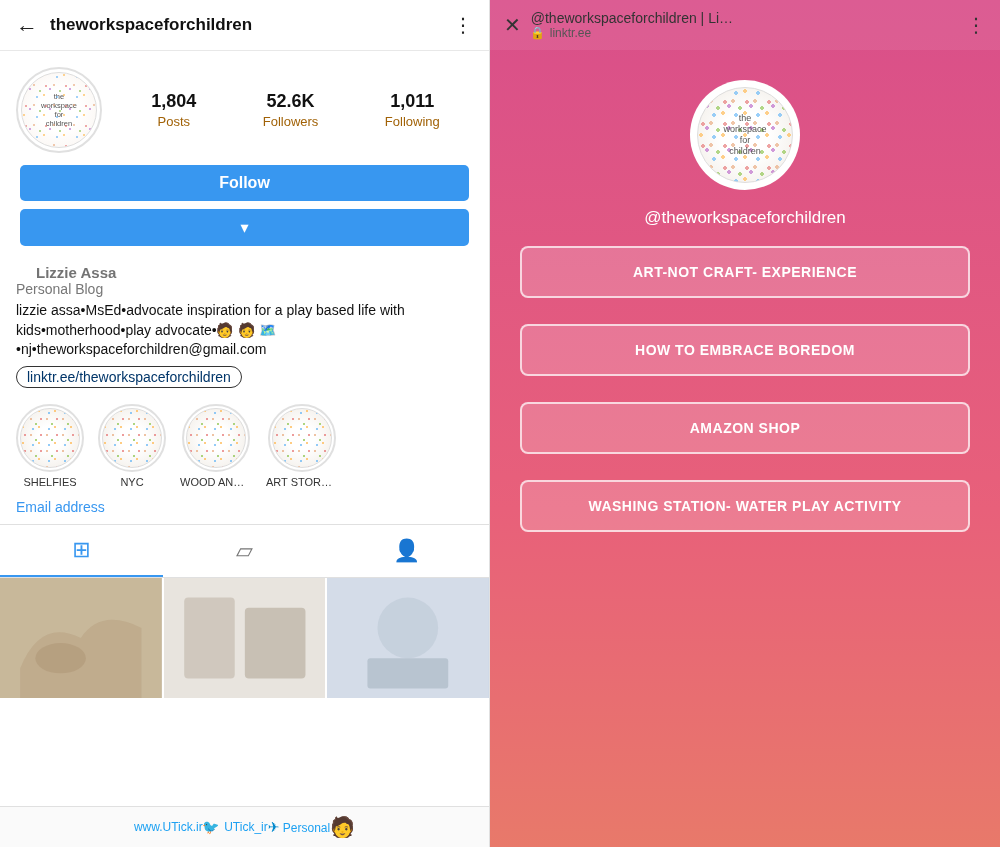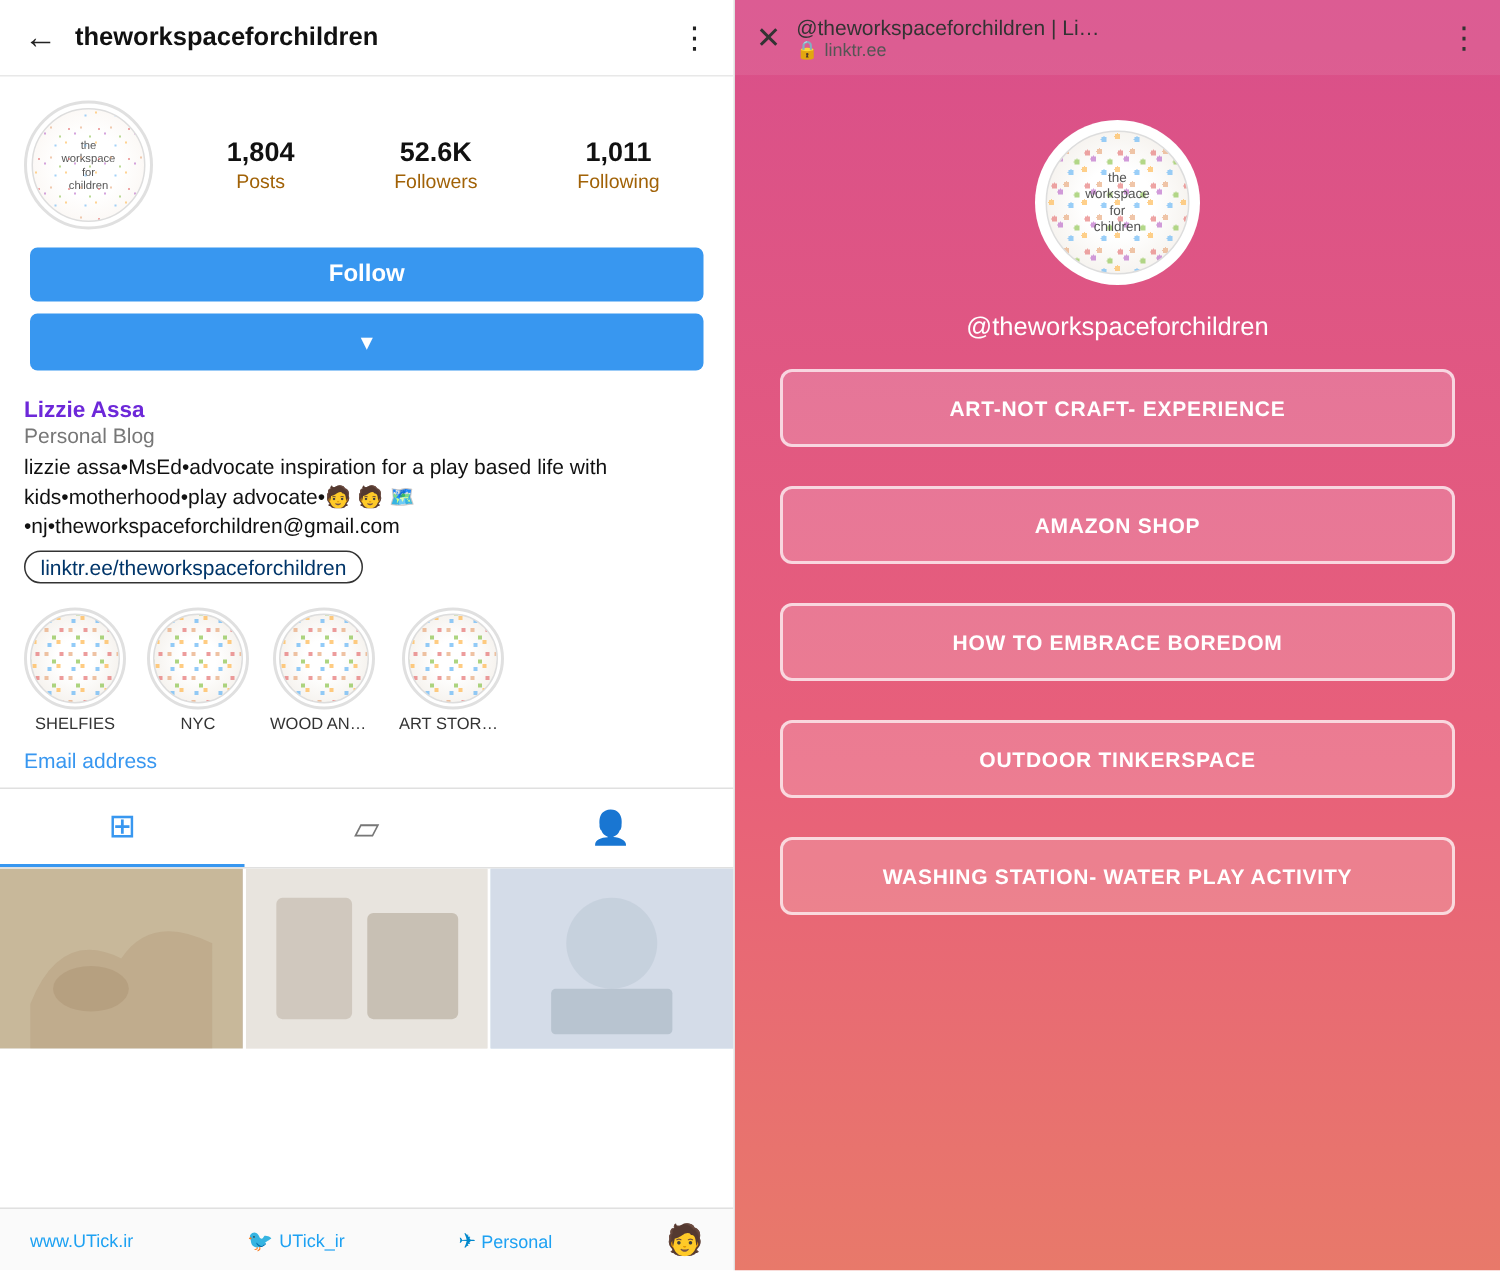--- a/index.html
+++ b/index.html
@@ -151,21 +151,22 @@
       font-size: 16px;
       cursor: pointer;
     }
 
     .bio-section {
       padding: 10px 16px 4px;
     }
     .bio-name {
       font-size: 15px;
       font-weight: 700;
-      color: #6d28d9;
+      color: #737373;
+      margin-left: 20px;
     }
     .bio-category {
       font-size: 14px;
       color: #777;
       margin-bottom: 4px;
     }
     .bio-text {
       font-size: 14px;
       color: #111;
       line-height: 1.4;
@@ -287,21 +288,21 @@
       position: relative;
     }
     .grid-cell:nth-child(1) { background: #d6cfc4; }
     .grid-cell:nth-child(2) { background: #e8e4de; }
     .grid-cell:nth-child(3) { background: #c8d8e8; }
 
     
     .footer-bar {
       display: flex;
       align-items: center;
-      justify-content: space-between;
+      justify-content: center;
       padding: 8px 20px;
       border-top: 1px solid #e0e0e0;
       background: #fafafa;
       font-size: 12px;
       color: #888;
     }
     .footer-bar a {
       color: #1da1f2;
       text-decoration: none;
       font-size: 12px;
@@ -625,20 +626,19 @@
           <span>for</span>
           <span>children</span>
         </div>
       </div>
     </div>
 
     <div class="right-username">@theworkspaceforchildren</div>
 
     <div class="link-buttons">
       <button class="link-btn">ART-NOT CRAFT- EXPERIENCE</button>
+      <button class="link-btn">HOW TO EMBRACE BOREDOM</button>
       <button class="link-btn">AMAZON SHOP</button>
-      <button class="link-btn">HOW TO EMBRACE BOREDOM</button>
-      <button class="link-btn">OUTDOOR TINKERSPACE</button>
       <button class="link-btn">WASHING STATION- WATER PLAY ACTIVITY</button>
     </div>
 
   </div>
 </div>
 
 </body></html>

